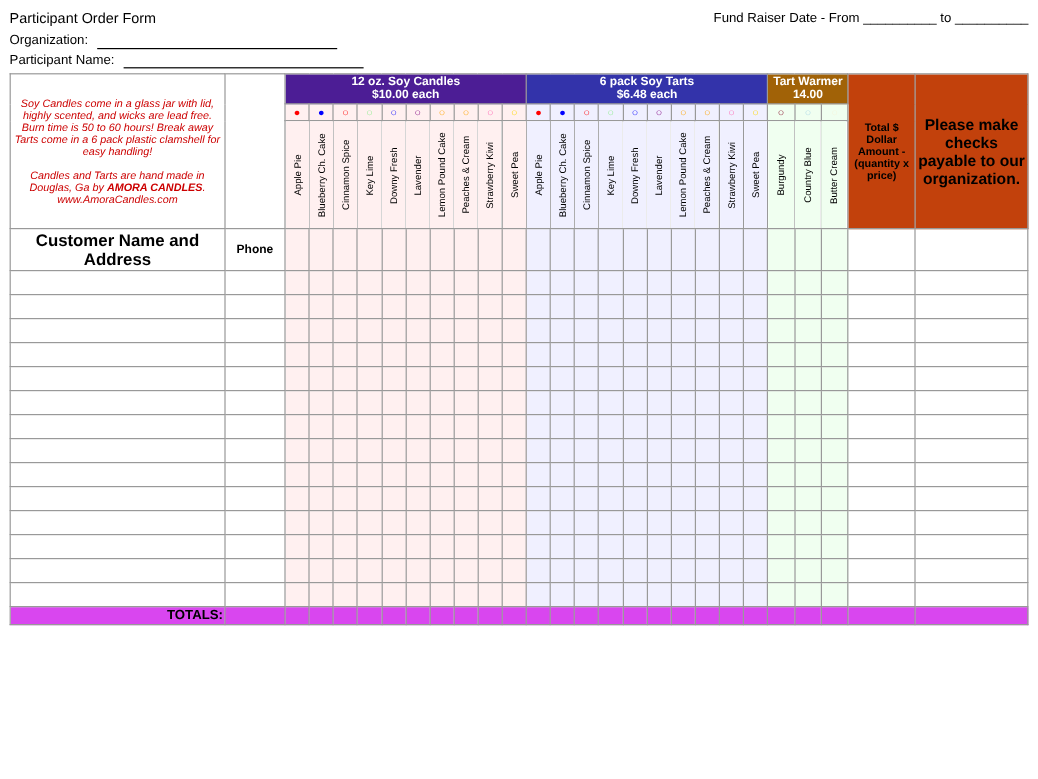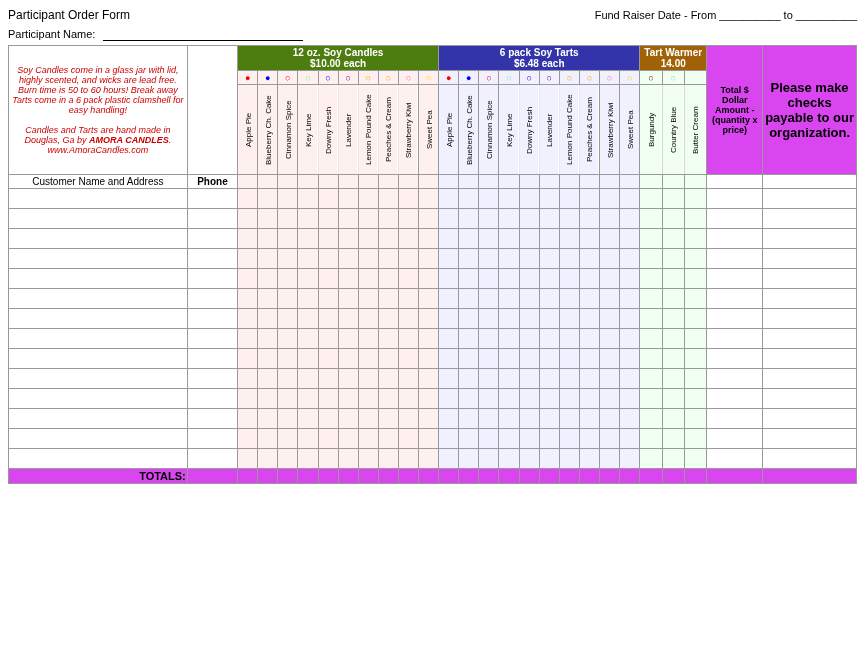--- a/index.html
+++ b/index.html
@@ -37,57 +37,57 @@
       border-collapse: collapse;
       font-size: 9px;
     }
     .main-table td, .main-table th {
       border: 1px solid #999;
       padding: 1px;
       text-align: center;
       vertical-align: middle;
     }
     .header-soy-candles {
-      background-color: #4d7c0f;
+      background-color: #4c1d95;
       color: #fff;
       font-weight: bold;
       font-size: 10px;
     }
     .header-soy-tarts {
       background-color: #3333AA;
       color: #fff;
       font-weight: bold;
       font-size: 10px;
     }
     .header-tart-warmer {
       background-color: #a16207;
       color: #fff;
       font-weight: bold;
       font-size: 10px;
     }
     .header-checks {
-      background-color: #d946ef;
+      background-color: #c2410c;
       font-size: 9px;
       font-weight: bold;
     }
     .rotated-header {
       writing-mode: vertical-rl;
       transform: rotate(180deg);
       white-space: nowrap;
       font-size: 8px;
       height: 90px;
       padding: 2px 1px;
       vertical-align: bottom;
       text-align: left;
     }
     .col-name-addr {
       width: 160px;
       text-align: left;
-      font-weight: normal;
-      font-size: 10px;
+      font-weight: bold;
+      font-size: 14px;
     }
     .col-phone {
       width: 45px;
       font-weight: bold;
       font-size: 10px;
     }
     .col-candle {
       width: 18px;
     }
     .col-tart {
@@ -143,20 +143,24 @@
 <body>
 
 <div>
 
   <div class="top-header">
     <div>Participant Order Form</div>
     <div class="fund-raiser-text">Fund Raiser Date - From __________ to __________</div>
   </div>
 
   <div class="org-section">
+    <div>
+      <span>Organization:</span>
+      <span class="underline-field">&nbsp;</span>
+    </div>
     <div>
       <span>Participant Name:</span>
       <span class="underline-field">&nbsp;</span>
     </div>
   </div>
 
   <table class="main-table">
     <thead>
 
       <tr>

